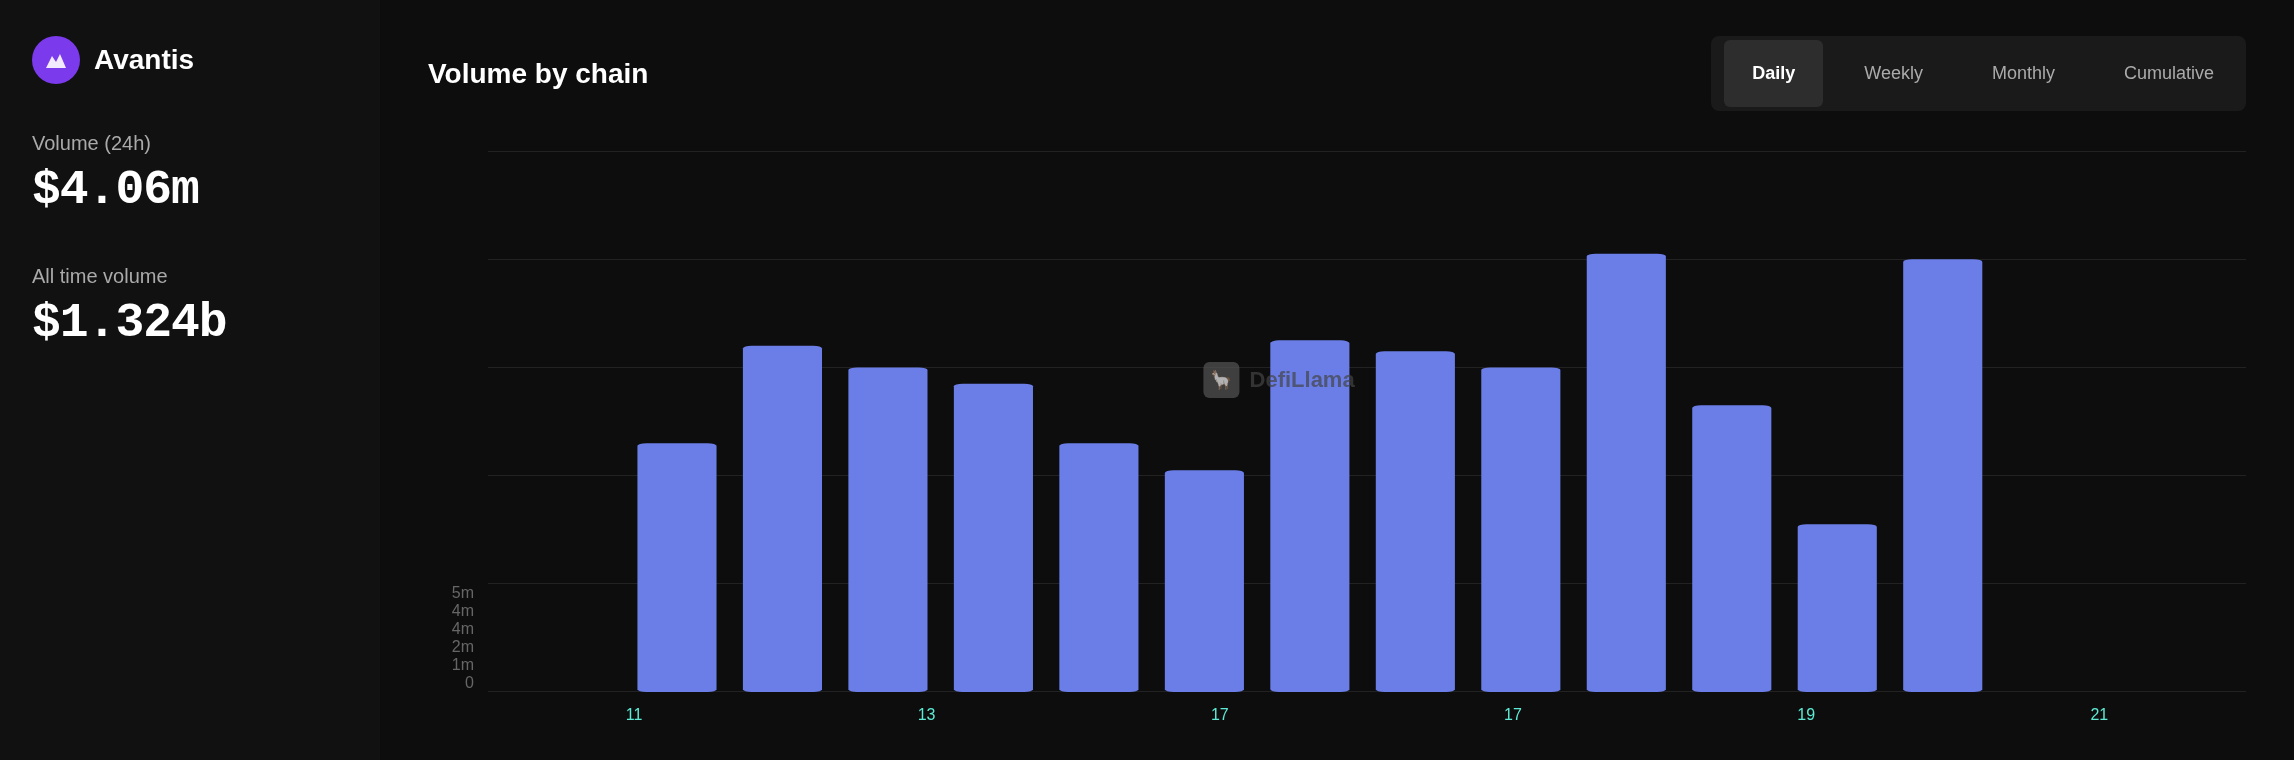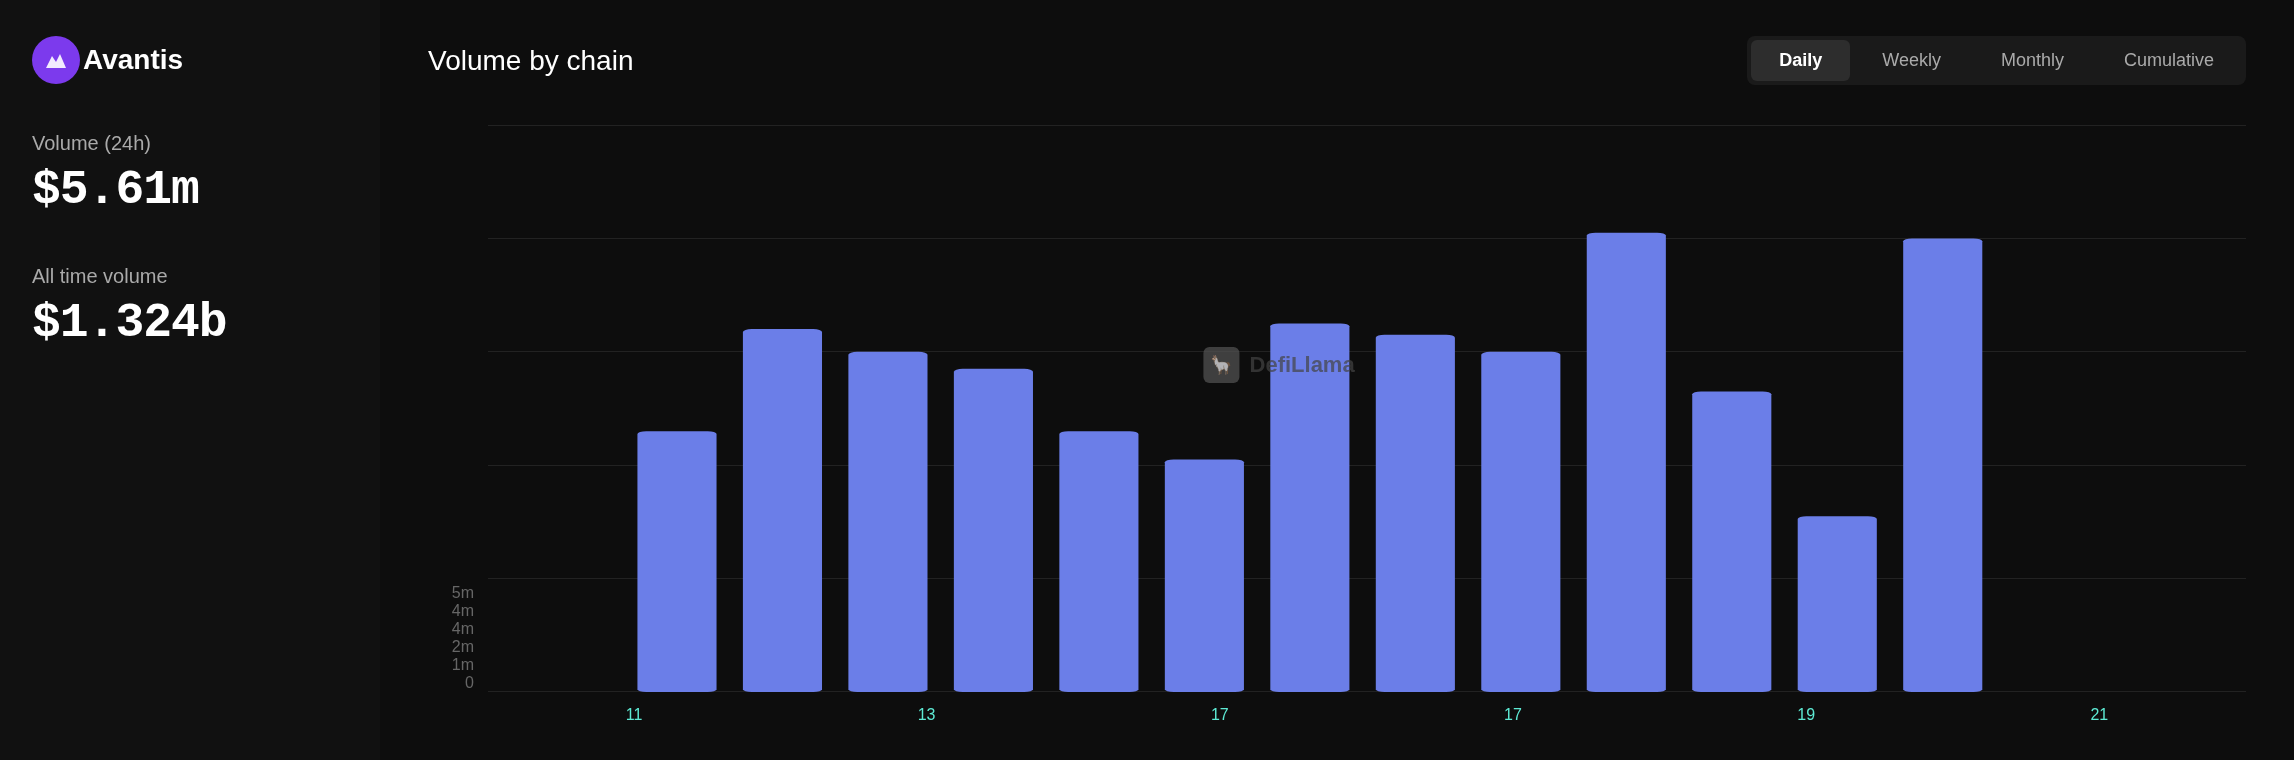--- a/index.html
+++ b/index.html
@@ -20,21 +20,21 @@
       padding: 36px 32px;
       background: #111;
       display: flex;
       flex-direction: column;
       gap: 0;
     }
 
     .logo-row {
       display: flex;
       align-items: center;
-      gap: 3px;
+      gap: 14px;
       margin-bottom: 48px;
     }
 
     .logo-icon {
       width: 48px;
       height: 48px;
       border-radius: 50%;
       background: #7c3aed;
       display: flex;
       align-items: center;
@@ -78,41 +78,42 @@
 
     .chart-header {
       display: flex;
       align-items: center;
       justify-content: space-between;
       margin-bottom: 40px;
     }
 
     .chart-title {
       font-size: 28px;
-      font-weight: 400;
+      font-weight: 700;
       color: #fff;
     }
 
     .time-tabs {
       display: flex;
       gap: 4px;
       background: #1a1a1a;
       border-radius: 8px;
       padding: 4px;
     }
 
     .time-tab {
-      padding: 10px 28px;
+      padding: 23px 28px;
       border-radius: 6px;
       font-size: 18px;
       cursor: pointer;
       color: #aaa;
       background: transparent;
       border: none;
       transition: background 0.2s;
+      margin-left: 9px;
     }
 
     .time-tab.active {
       background: #2d2d2d;
       color: #fff;
       font-weight: 600;
     }
 
     
     .chart-area {
@@ -227,21 +228,21 @@
     <div class="logo-icon">
       <svg width="28" height="28" viewBox="0 0 28 28" fill="none">
         <path d="M4 22 L10 10 L14 16 L18 8 L24 22Z" fill="white" opacity="0.9"></path>
       </svg>
     </div>
     <span class="logo-text">Avantis</span>
   </div>
 
   <div class="stat-block">
     <div class="stat-label">Volume (24h)</div>
-    <div class="stat-value">$5.61m</div>
+    <div class="stat-value">$4.06m</div>
   </div>
 
   <div class="stat-block">
     <div class="stat-label">All time volume</div>
     <div class="stat-value">$1.324b</div>
   </div>
 </div>
 
 <div class="main">
   <div class="chart-header">

